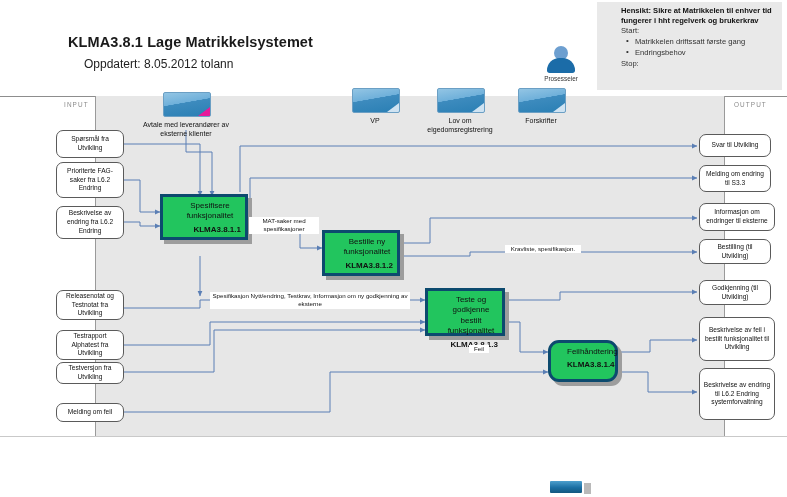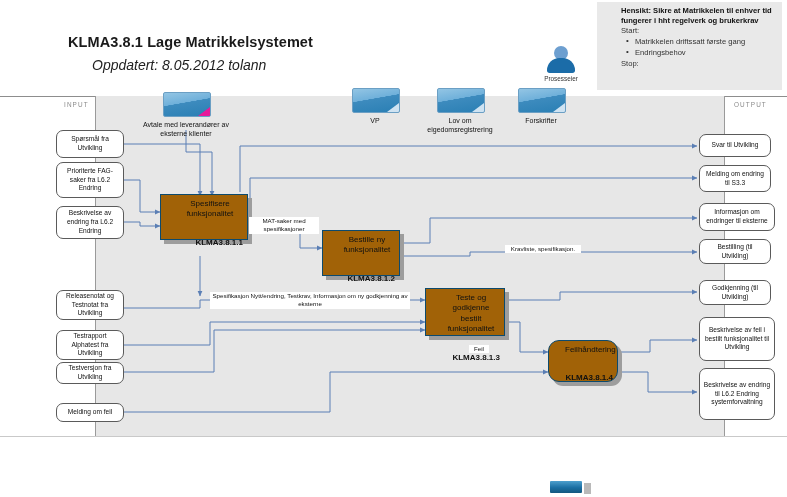--- a/index.html
+++ b/index.html
@@ -1,21 +1,21 @@
 <!DOCTYPE html>
 <html><head>
 <meta charset="utf-8">
 <style>
   html,body{margin:0;padding:0;background:#ffffff;}
   body{width:787px;height:497px;position:relative;overflow:hidden;
        font-family:"Liberation Sans",sans-serif;color:#1a1a1a;}
 
   
   #title{position:absolute;left:68px;top:34px;font-size:14.5px;font-weight:bold;letter-spacing:.1px;}
-  #subtitle{position:absolute;left:92px;top:57px;font-size:14px;color:#222;font-style:italic;}
+  #subtitle{position:absolute;left:84px;top:57px;font-size:12px;color:#222;}
 
   
   #purpose{position:absolute;left:597px;top:2px;width:185px;height:88px;
            background:#e9e9e9;padding:4px 6px 4px 24px;box-sizing:border-box;}
   #purpose .ph{font-size:7.6px;font-weight:bold;line-height:1.28;color:#111;}
   #purpose .pl{font-size:7.6px;color:#333;line-height:1.3;margin-top:1px;}
   #purpose ul{margin:1px;padding-left:13px;list-style:none;}
   #purpose li{font-size:7.6px;color:#333;line-height:1.35;position:relative;}
   #purpose li:before{content:"\2022";position:absolute;left:-9px;top:-1px;font-size:8px;color:#333;}
 
@@ -27,24 +27,24 @@
   .lane-label{position:absolute;font-size:6.4px;letter-spacing:1.1px;color:#8a8a8a;}
   #lbl-input{left:64px;top:101px;}
   #lbl-output{left:734px;top:101px;}
 
   
   .io{position:absolute;background:#ffffff;border:1px solid #5a5a5a;border-radius:7px;
       box-sizing:border-box;display:flex;align-items:center;justify-content:center;
       text-align:center;font-size:6.6px;line-height:1.35;color:#111;padding:2px 3px;z-index:6;}
 
   
-  .proc{position:absolute;background:#a16207;border:1px solid #0c4a6e;box-sizing:border-box;
+  .proc{position:absolute;background:#22c55e;border:3px solid #0c4a6e;box-sizing:border-box;
         box-shadow:4px 4px 0 0 #9d9d9d;z-index:8;padding:4px 4px 3px 16px;}
   .proc .pname{font-size:8px;text-align:center;line-height:1.3;color:#111;}
-  .proc .pcode{font-size:8px;font-weight:bold;text-align:right;color:#111;margin-top:18px;}
+  .proc .pcode{font-size:8px;font-weight:bold;text-align:right;color:#111;margin-top:3px;}
 
   
   .doc{position:absolute;z-index:7;}
   .doc .shape{width:46px;height:23px;border:1px solid #6b9fc4;border-radius:2px;
               background:linear-gradient(170deg,#93c5e4 0%,#6fb0da 42%,#3d8bbe 43%,#2a7fb4 100%);
               position:relative;overflow:hidden;}
   .doc .shape:after{content:"";position:absolute;right:0;bottom:0;width:12px;height:9px;
               background:#cfe3f2;clip-path:polygon(100% 0,100% 100%,0 100%);}
   .doc .magenta:after{background:#e8199a;}
   .doc .dlabel{margin-top:3px;text-align:center;font-size:7px;line-height:1.3;color:#111;width:86px;

